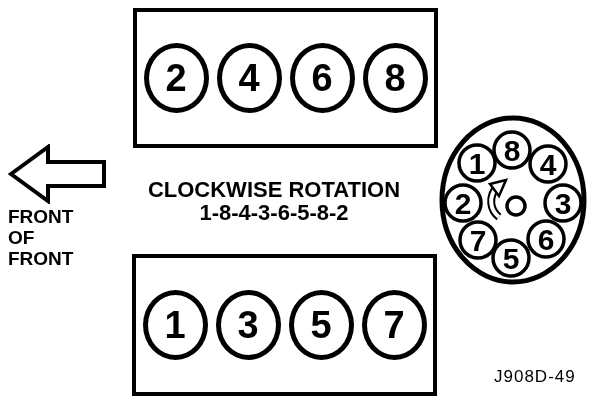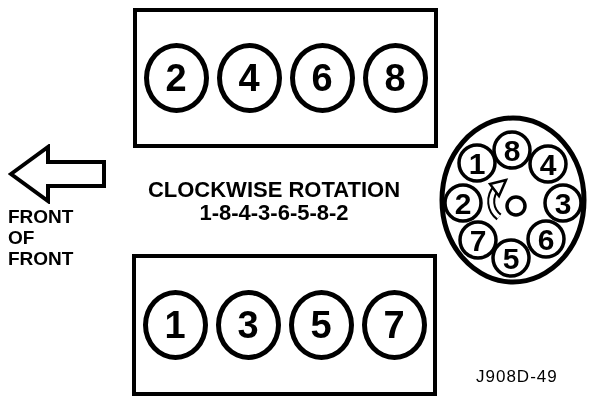--- a/index.html
+++ b/index.html
@@ -24,21 +24,21 @@
     position:absolute; left:8px; top:206px; width:110px;
     text-align:left; font-weight:bold; font-size:19px; line-height:21px;
   }
   .rotation-block {
     position:absolute; left:144px; top:178px; width:260px;
     text-align:center; font-weight:bold; font-size:22px; line-height:23px;
     white-space:nowrap;
   }
   .distributor { position:absolute; left:437px; top:114px; }
   .fig-code {
-    position:absolute; left:476px; top:367px;
+    position:absolute; left:494px; top:367px;
     font-size:17px; letter-spacing:1px; font-weight:normal;
   }
   svg text {
     font-family:"Liberation Sans", sans-serif;
     font-weight:bold; font-size:30px; fill:#000;
   }
 </style>
 </head>
 <body>
 

